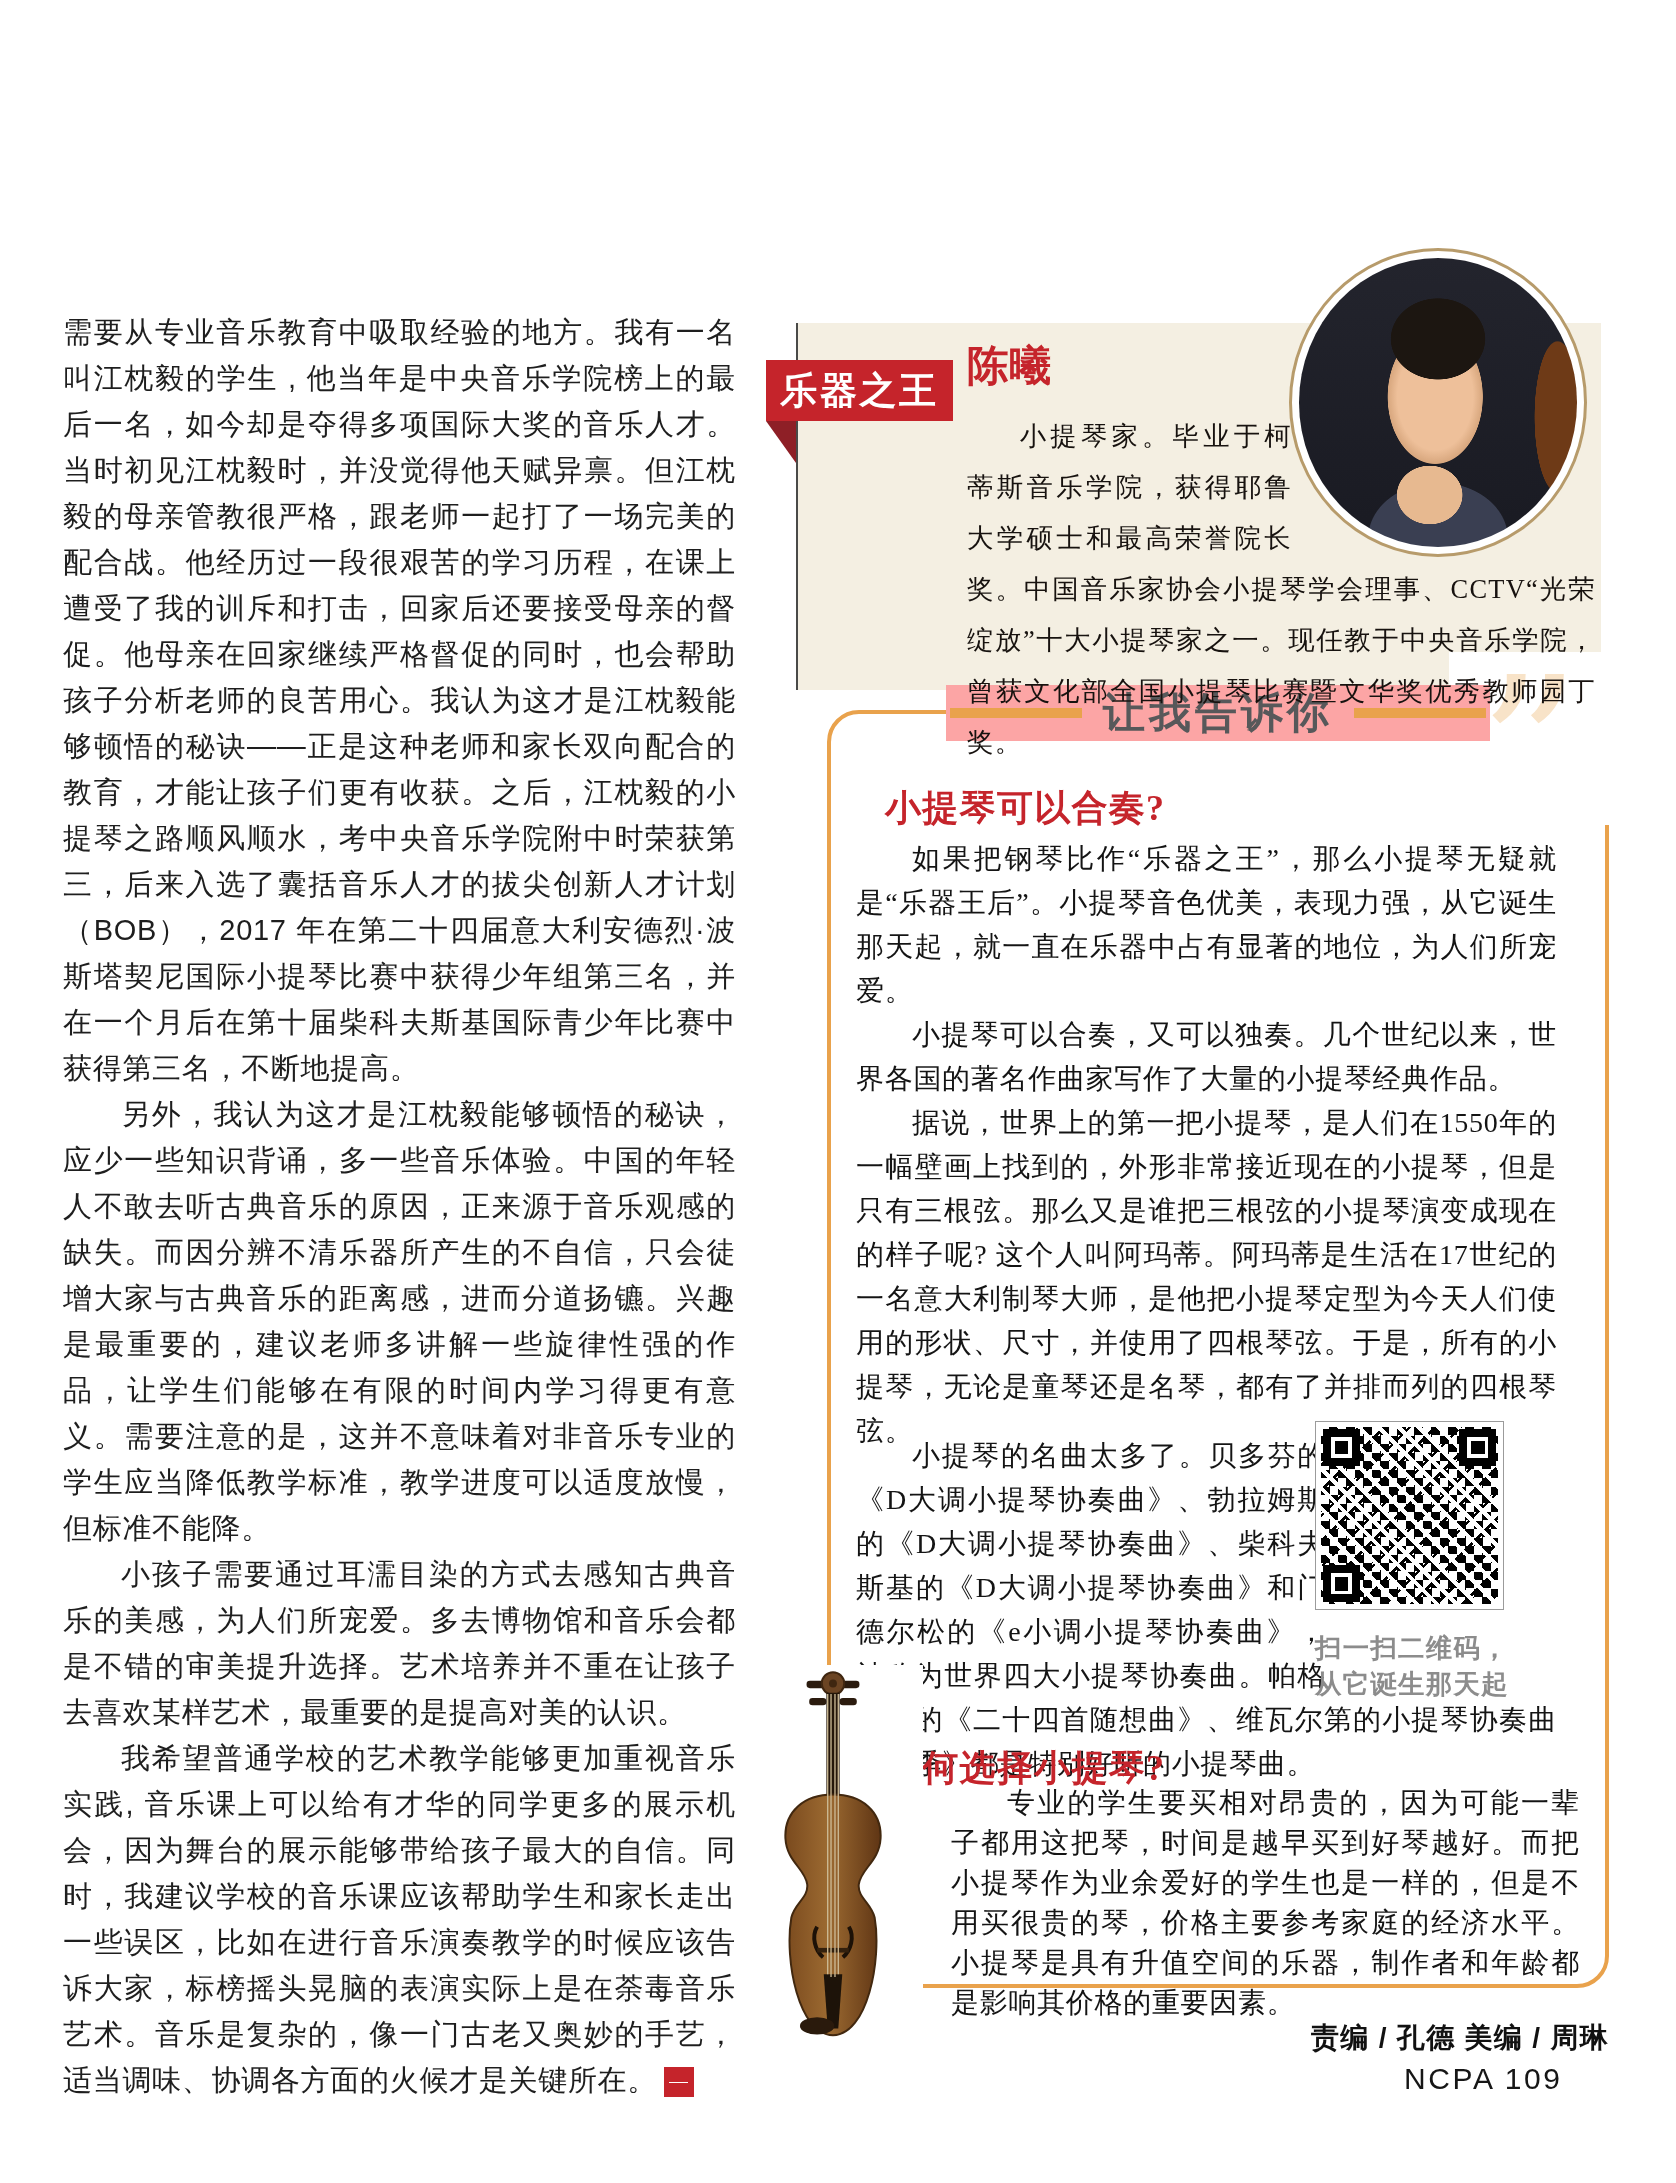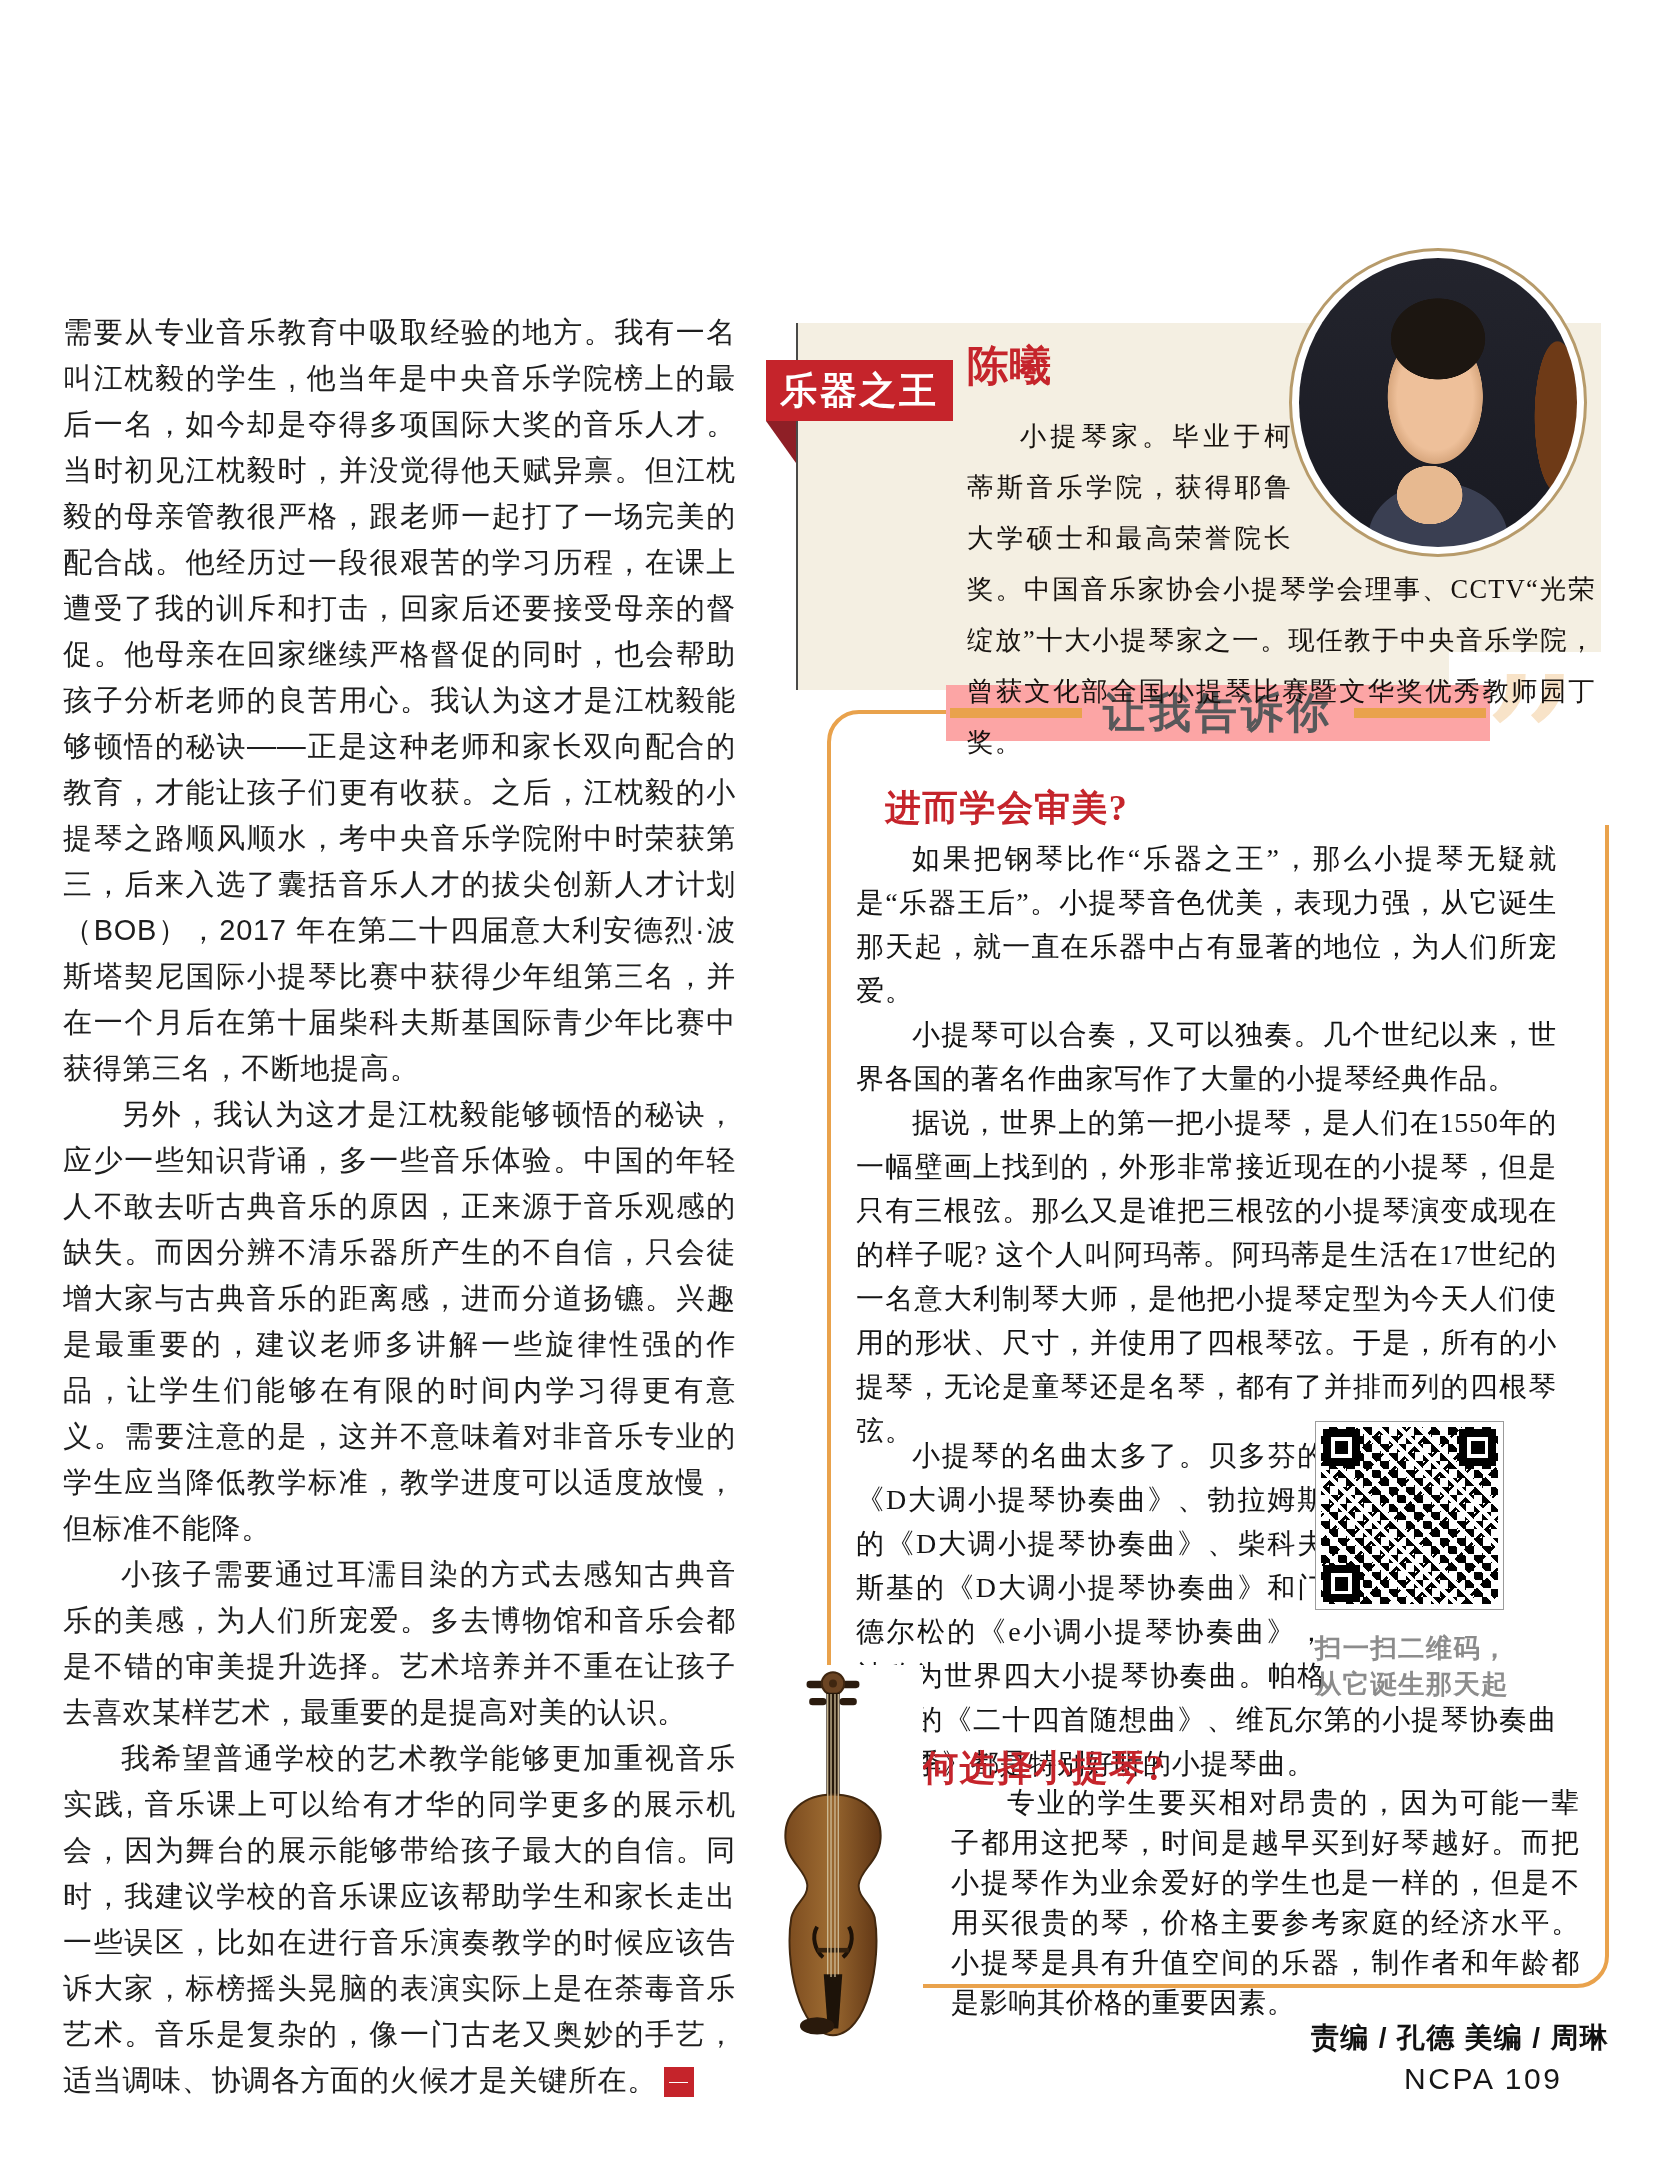--- a/index.html
+++ b/index.html
@@ -131,21 +131,21 @@
   <div class="panel"></div>
   <div class="quote">”</div>
   <div class="panel-title-row">
     <div class="title-center">
       <div class="title-bar"></div>
       <div class="panel-title">让我告诉你</div>
       <div class="title-bar"></div>
     </div>
   </div>
 
-  <div class="sec-heading h-what">进而学会审美?</div>
+  <div class="sec-heading h-what">小提琴可以合奏?</div>
   <div class="panel-body s1">
     <p>如果把钢琴比作“乐器之王”，那么小提琴无疑就是“乐器王后”。小提琴音色优美，表现力强，从它诞生那天起，就一直在乐器中占有显著的地位，为人们所宠爱。</p>
     <p>小提琴可以合奏，又可以独奏。几个世纪以来，世界各国的著名作曲家写作了大量的小提琴经典作品。</p>
     <p>据说，世界上的第一把小提琴，是人们在1550年的一幅壁画上找到的，外形非常接近现在的小提琴，但是只有三根弦。那么又是谁把三根弦的小提琴演变成现在的样子呢? 这个人叫阿玛蒂。阿玛蒂是生活在17世纪的一名意大利制琴大师，是他把小提琴定型为今天人们使用的形状、尺寸，并使用了四根琴弦。于是，所有的小提琴，无论是童琴还是名琴，都有了并排而列的四根琴弦。</p>
   </div>
 
   <div class="panel-body s2">
     <div class="qr-spacer"></div>
     <p>小提琴的名曲太多了。贝多芬的《D大调小提琴协奏曲》、勃拉姆斯的《D大调小提琴协奏曲》、柴科夫斯基的《D大调小提琴协奏曲》和门德尔松的《e小调小提琴协奏曲》，被称为世界四大小提琴协奏曲。帕格尼尼的《二十四首随想曲》、维瓦尔第的小提琴协奏曲《四季》都是特别好听的小提琴曲。</p>
   </div>

